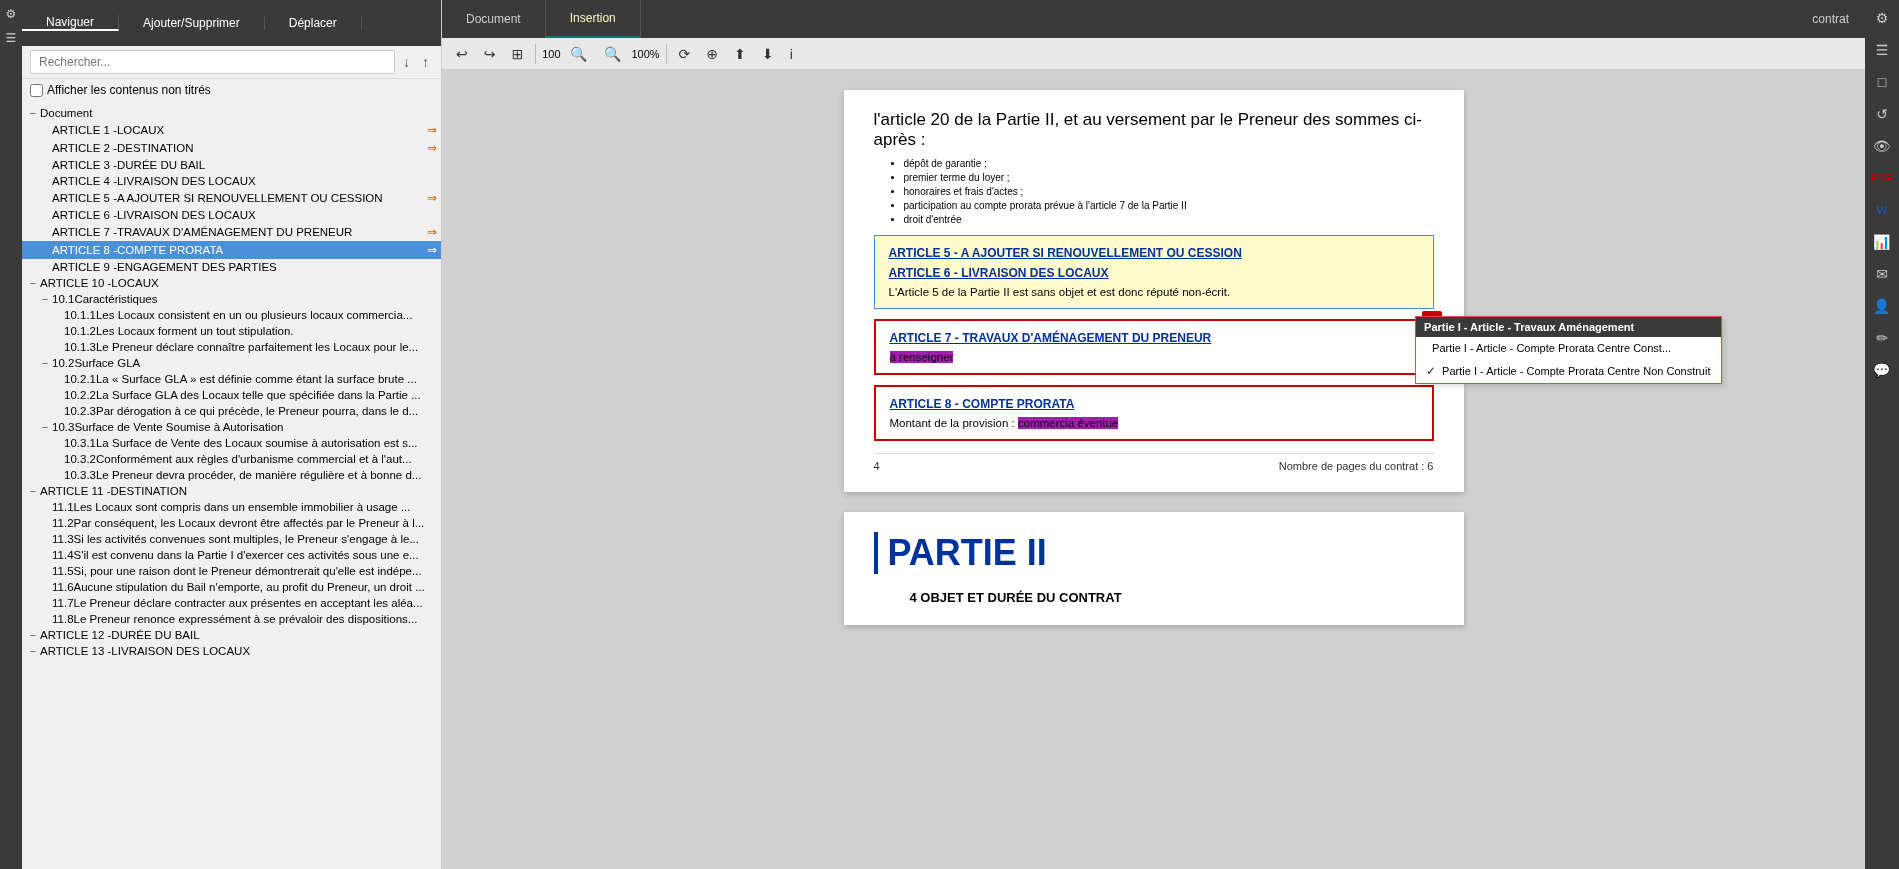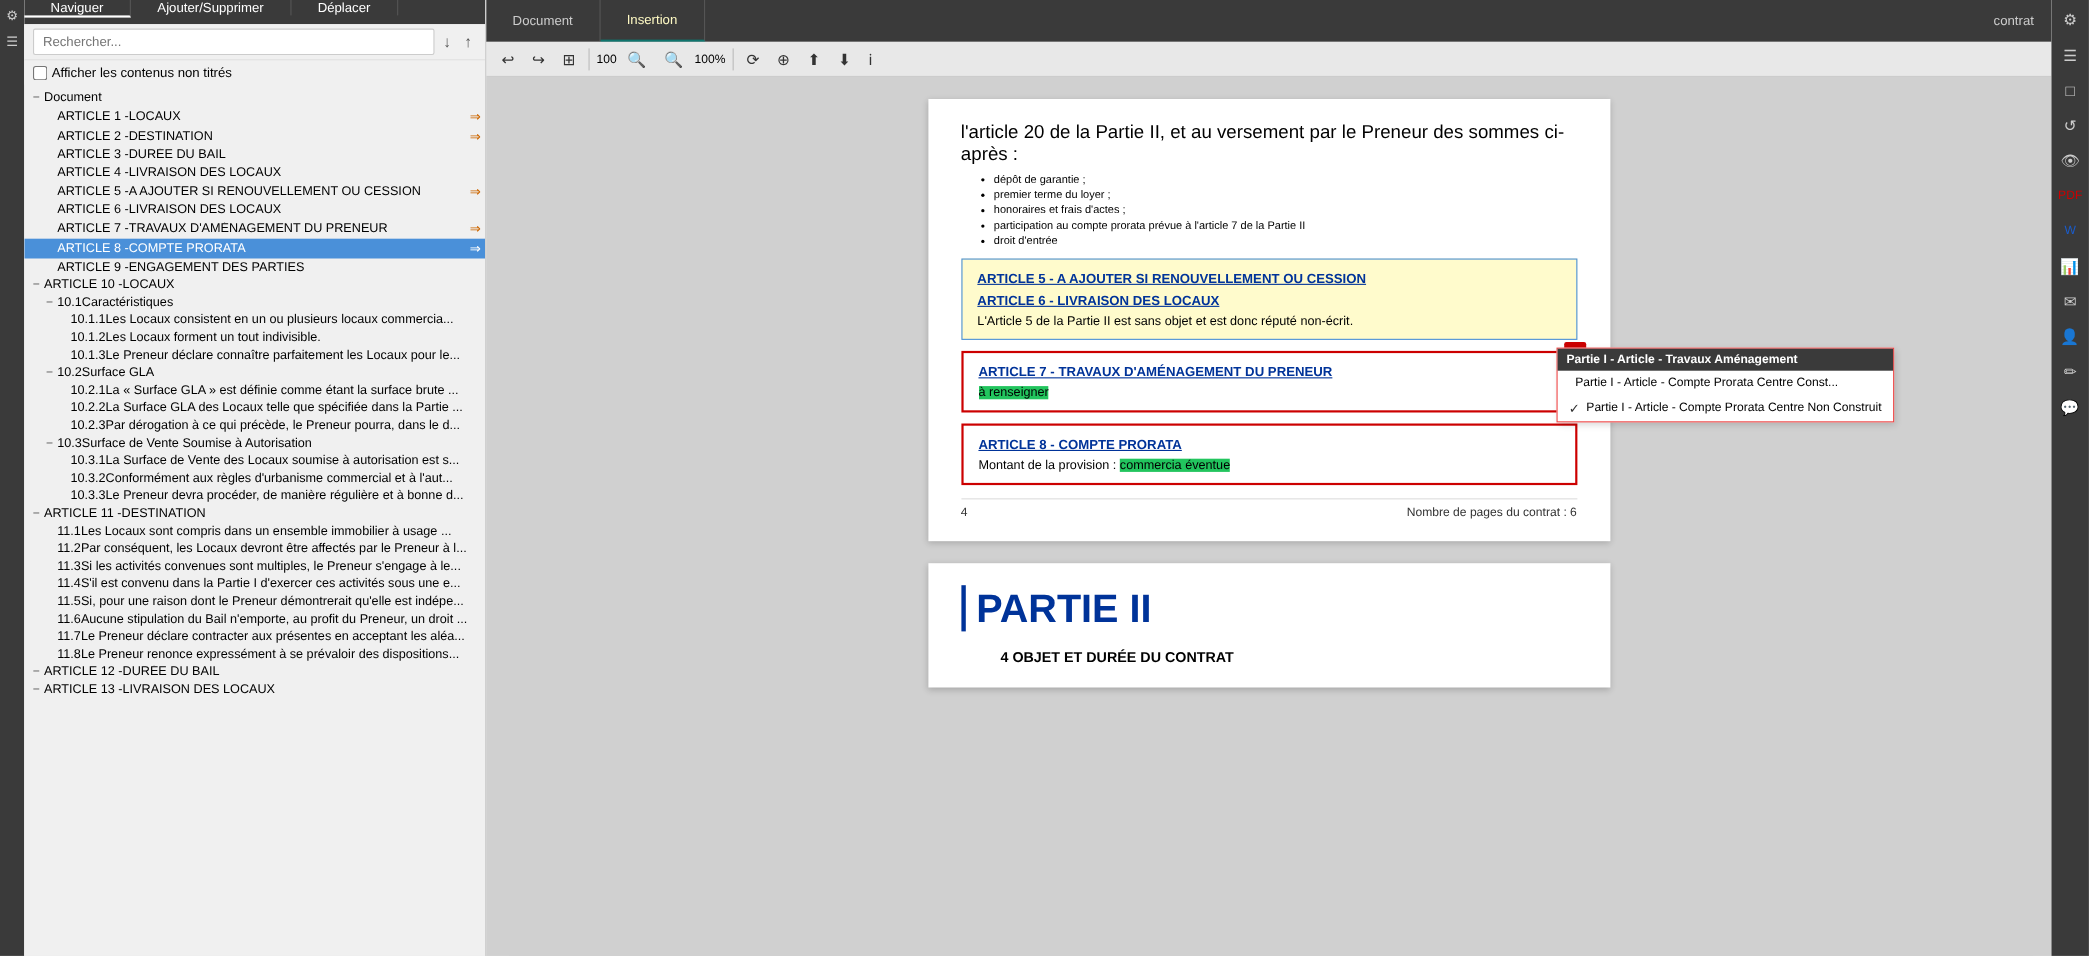--- a/index.html
+++ b/index.html
@@ -13,22 +13,22 @@
       display: flex;
       flex-direction: column;
       border-right: 1px solid #ccc;
       height: 100%;
       overflow: hidden;
     }
 
     #sidebar-header {
       background: #3a3a3a;
       display: flex;
-      align-items: flex-start;
-      height: 22px;
+      align-items: center;
+      height: 46px;
     }
 
     .nav-tab {
       color: #fff;
       padding: 0 24px;
       display: flex;
       align-items: center;
       cursor: pointer;
       font-size: 12px;
       border-right: 1px solid #555;
@@ -237,21 +237,21 @@
     .article-title {
       font-weight: bold;
       color: #003399;
       font-size: 12px;
       margin-bottom: 6px;
       text-decoration: underline;
     }
 
     .article-body { font-size: 11.5px; margin-top: 4px; }
 
-    .highlight-yellow { background: #22c55e; }
+    .highlight-yellow { background: #a21caf; }
 
     .close-btn {
       position: absolute;
       top: -10px;
       right: -10px;
       width: 20px;
       height: 20px;
       background: #cc0000;
       color: #fff;
       border: none;
@@ -385,21 +385,21 @@
     <div class="tree-item indent-1">
       <span class="tree-toggle">−</span>
       <span class="tree-label">10.1Caractéristiques</span>
     </div>
     <div class="tree-item indent-2">
       <span class="tree-toggle"></span>
       <span class="tree-label">10.1.1Les Locaux consistent en un ou plusieurs locaux commercia...</span>
     </div>
     <div class="tree-item indent-2">
       <span class="tree-toggle"></span>
-      <span class="tree-label">10.1.2Les Locaux forment un tout indivisible.</span>
+      <span class="tree-label">10.1.2Les Locaux forment un tout stipulation.</span>
     </div>
     <div class="tree-item indent-2">
       <span class="tree-toggle"></span>
       <span class="tree-label">10.1.3Le Preneur déclare connaître parfaitement les Locaux pour le...</span>
     </div>
     <div class="tree-item indent-1">
       <span class="tree-toggle">−</span>
       <span class="tree-label">10.2Surface GLA</span>
     </div>
     <div class="tree-item indent-2">

